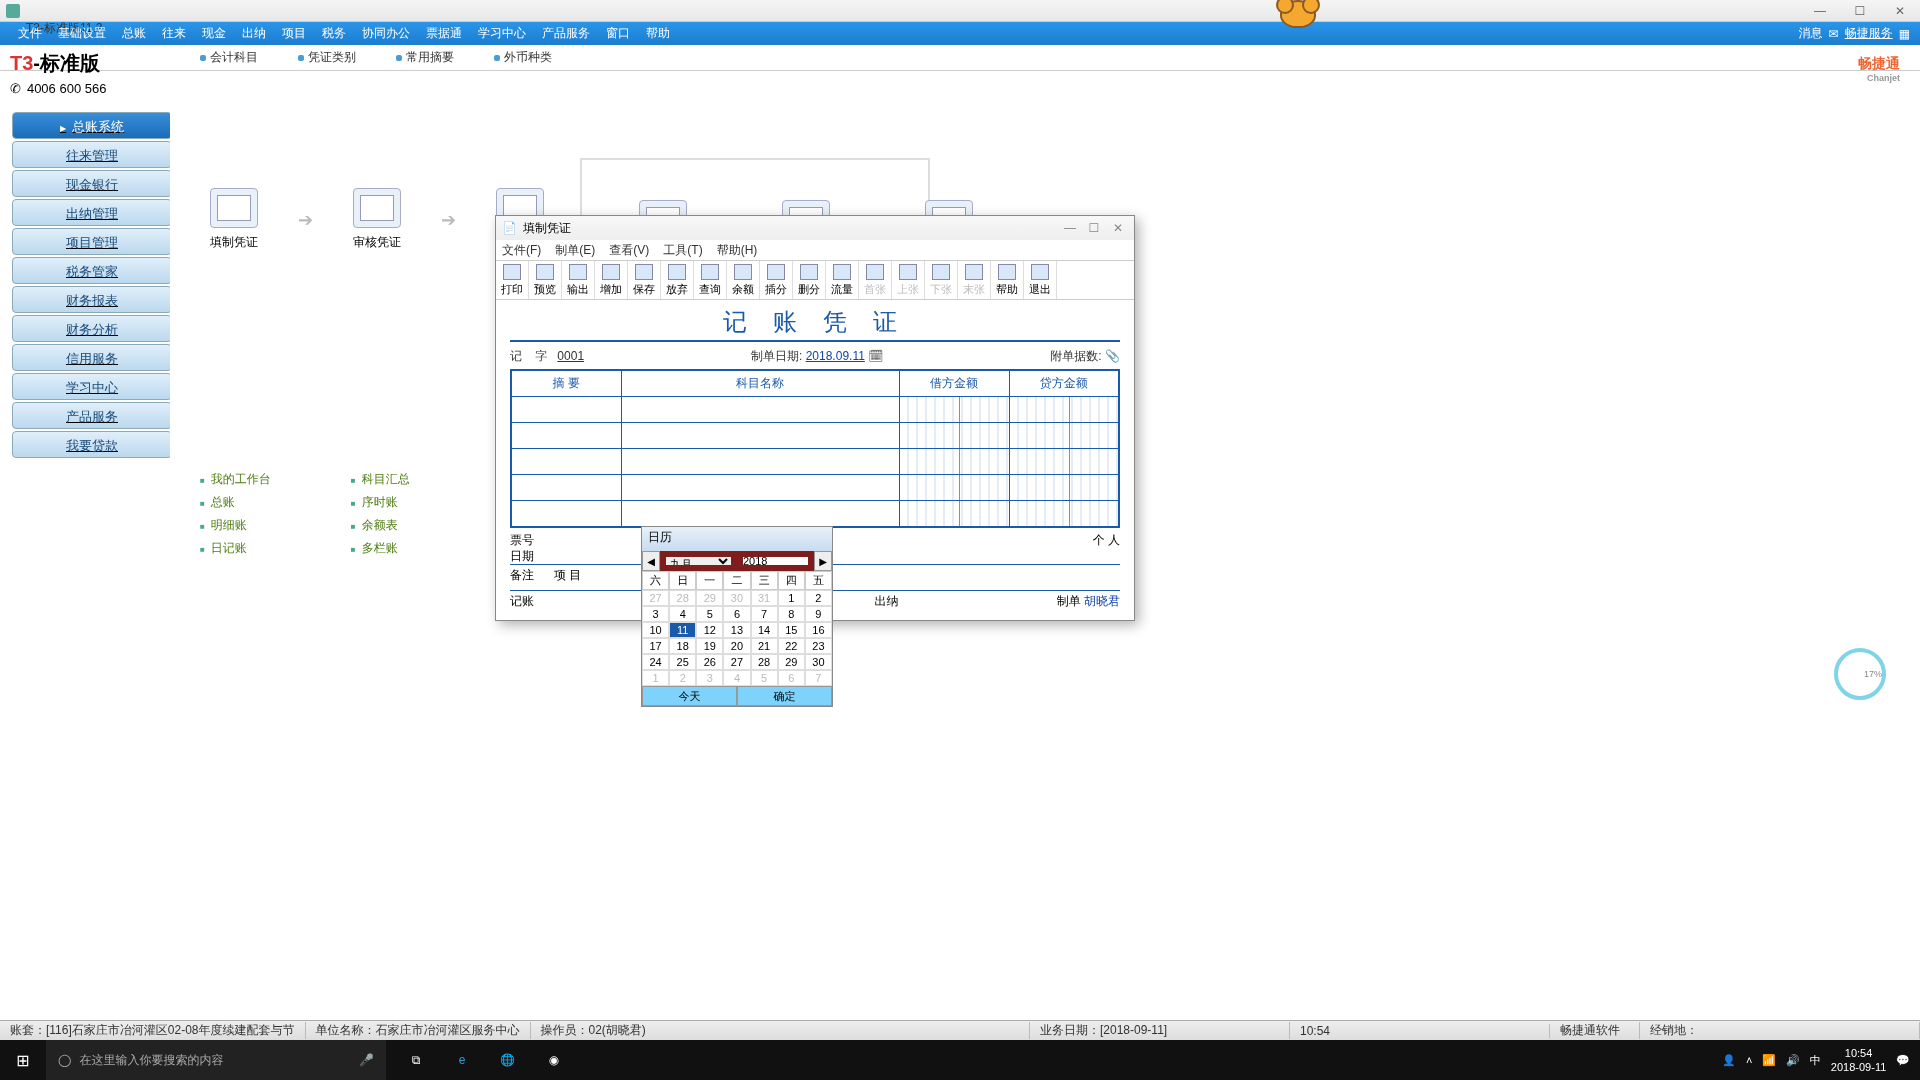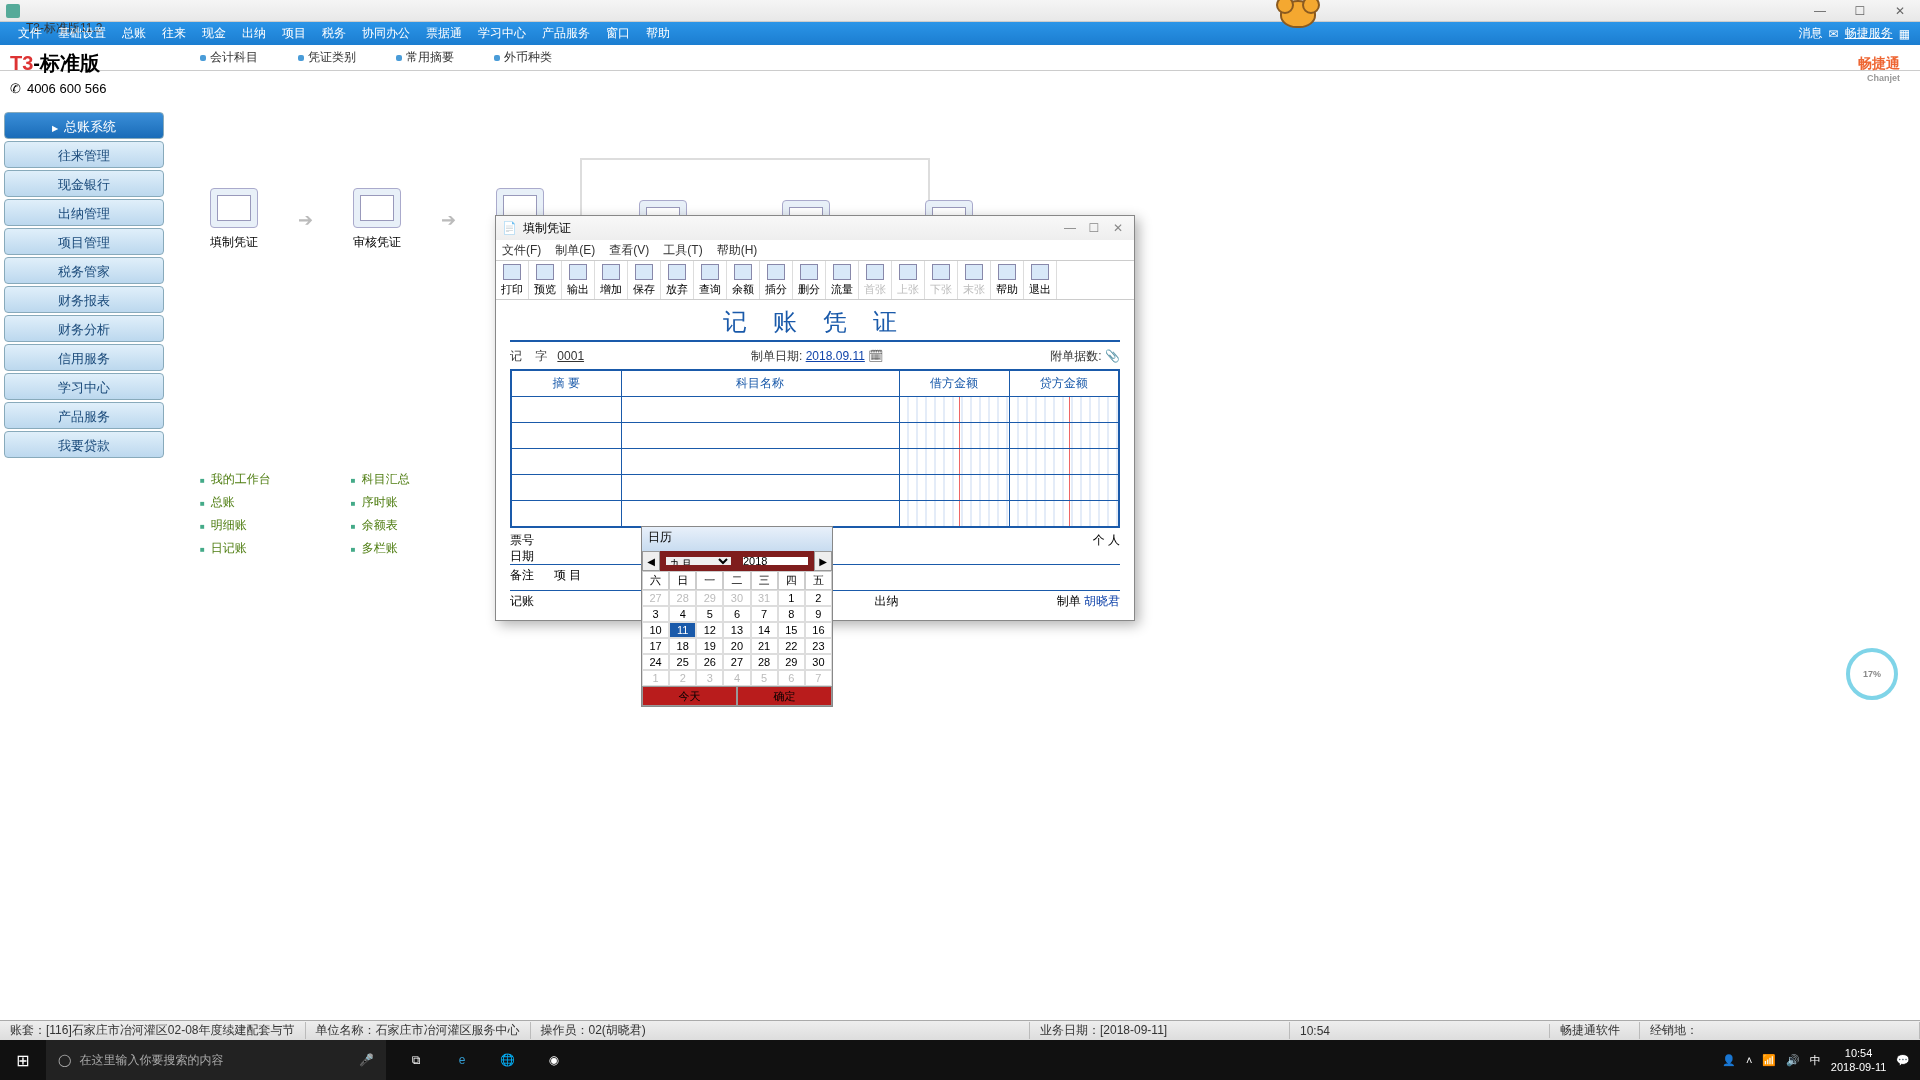--- a/index.html
+++ b/index.html
@@ -33,21 +33,21 @@
 .logo-area { position: absolute; top: 50px; left: 10px; width: 150px; height: 60px; }
 .logo-area .logo-text { font-size: 20px; font-weight: bold; }
 .logo-area .logo-text .red { color: #d33; }
 .logo-area .phone { display: flex; align-items: center; gap: 6px; margin-top: 4px; font-size: 13px; }
 
 
 .brand-right { position: absolute; top: 55px; right: 20px; width: 80px; height: 30px; color: #e63; font-weight: bold; font-size: 14px; text-align: right; }
 .brand-right .sub { font-size: 9px; color: #999; }
 
 
-.sidebar { position: absolute; top: 112px; left: 4px; width: 160px; }
+.sidebar { position: absolute; top: 112px; left: 12px; width: 160px; text-decoration: underline; }
 .sidebar .side-item { height: 27px; line-height: 27px; background: linear-gradient(#e0effa, #bcd8ee); border: 1px solid #8ab; border-radius: 4px; margin-bottom: 2px; text-align: center; color: #1a4a7a; cursor: pointer; font-size: 13px; }
 .sidebar .side-item.active { background: linear-gradient(#3a8ed8, #1a6cb8); color: #fff; }
 .sidebar .side-item.active::before { content: "▶"; font-size: 8px; margin-right: 6px; }
 
 
 .main { position: absolute; top: 88px; left: 170px; right: 4px; bottom: 30px; background: #fff; }
 
 
 .flow { position: absolute; top: 100px; left: 40px; display: flex; align-items: center; gap: 40px; }
 .flow .node { display: flex; flex-direction: column; align-items: center; gap: 6px; cursor: pointer; }
@@ -56,21 +56,21 @@
 .flow .arrow { color: #bbb; font-size: 18px; }
 .flow-vert-line { position: absolute; top: 70px; left: 410px; width: 350px; height: 60px; border-top: 2px solid #ddd; border-left: 2px solid #ddd; border-right: 2px solid #ddd; pointer-events: none; }
 
 
 .link-list { position: absolute; top: 380px; left: 30px; display: flex; gap: 80px; }
 .link-list ul { list-style: none; }
 .link-list li { color: #4d7c0f; padding: 3px 0; cursor: pointer; font-size: 12px; }
 .link-list li::before { content: "■"; color: #4a8; margin-right: 6px; font-size: 8px; }
 
 
-.float-widget { position: absolute; top: 560px; right: 18px; width: 52px; height: 52px; border: 4px solid #7fd4e8; border-radius: 50%; display: flex; align-items: center; justify-content: center; color: #888; font-size: 9px; font-weight: bold; }
+.float-widget { position: absolute; top: 560px; right: 30px; width: 52px; height: 52px; border: 4px solid #7fd4e8; border-radius: 50%; display: flex; align-items: center; justify-content: flex-end; color: #888; font-size: 9px; }
 
 
 .dialog { position: absolute; top: 215px; left: 495px; width: 640px; background: #fff; border: 1px solid #888; box-shadow: 4px 4px 12px rgba(0,0,0,0.3); }
 .dialog .dlg-title { height: 24px; background: linear-gradient(#f8f8f8, #eee); display: flex; align-items: center; padding: 0 6px; font-size: 12px; }
 .dialog .dlg-title .controls { margin-left: auto; display: flex; gap: 4px; }
 .dialog .dlg-title .controls span { width: 20px; text-align: center; color: #888; cursor: pointer; }
 .dialog .dlg-menu { height: 20px; display: flex; align-items: center; padding: 0 6px; gap: 14px; font-size: 12px; color: #333; }
 .dialog .dlg-menu span { cursor: pointer; }
 .dialog .dlg-toolbar { height: 40px; display: flex; border-top: 1px solid #ccc; border-bottom: 1px solid #ccc; }
 .dialog .tbtn { width: 33px; display: flex; flex-direction: column; align-items: center; justify-content: center; border-right: 1px solid #ddd; cursor: pointer; font-size: 11px; }
@@ -99,21 +99,21 @@
 .cal-title { height: 24px; background: linear-gradient(#e8f0fa, #c8dcf0); padding: 0 6px; line-height: 20px; font-size: 12px; }
 .cal-nav { display: flex; height: 20px; }
 .cal-nav button { width: 18px; border: 1px solid #999; background: #eee; cursor: pointer; font-size: 10px; }
 .cal-nav select, .cal-nav input { flex: 1; border: 6px solid #7f1d1d; font-size: 11px; height: 20px; }
 .cal-grid { display: grid; grid-template-columns: repeat(7, 1fr); }
 .cal-grid .dow { background: #fff; border: 1px solid #ccc; text-align: center; padding: 1px 0; font-size: 11px; }
 .cal-grid .day { border: 1px solid #ddd; text-align: center; padding: 1px 0; cursor: pointer; font-size: 11px; }
 .cal-grid .day.other { color: #bbb; }
 .cal-grid .day.sel { background: #1a5aaa; color: #fff; }
 .cal-btns { display: flex; }
-.cal-btns button { flex: 1; height: 20px; border: 1px solid #999; background: #b91c1c; cursor: pointer; font-size: 11px; }
+.cal-btns button { flex: 1; height: 20px; border: 1px solid #999; background: #7dd3fc; cursor: pointer; font-size: 11px; }
 
 
 .statusbar { position: absolute; bottom: 40px; left: 0; right: 0; height: 20px; background: linear-gradient(#eee, #ddd); border-top: 1px solid #aaa; display: flex; align-items: center; font-size: 12px; color: #333; }
 .statusbar .seg { padding: 0 10px; border-right: 1px solid #bbb; white-space: nowrap; }
 
 
 .taskbar { position: absolute; bottom: 0; left: 0; right: 0; height: 40px; background: #111; display: flex; align-items: center; color: #fff; }
 .taskbar .start { width: 46px; height: 40px; display: flex; align-items: center; justify-content: center; cursor: pointer; font-size: 16px; }
 .taskbar .search { display: flex; align-items: center; gap: 8px; background: #222; height: 40px; padding: 0 12px; width: 340px; color: #aaa; }
 .taskbar .task-icons { display: flex; gap: 2px; margin-left: 8px; }

